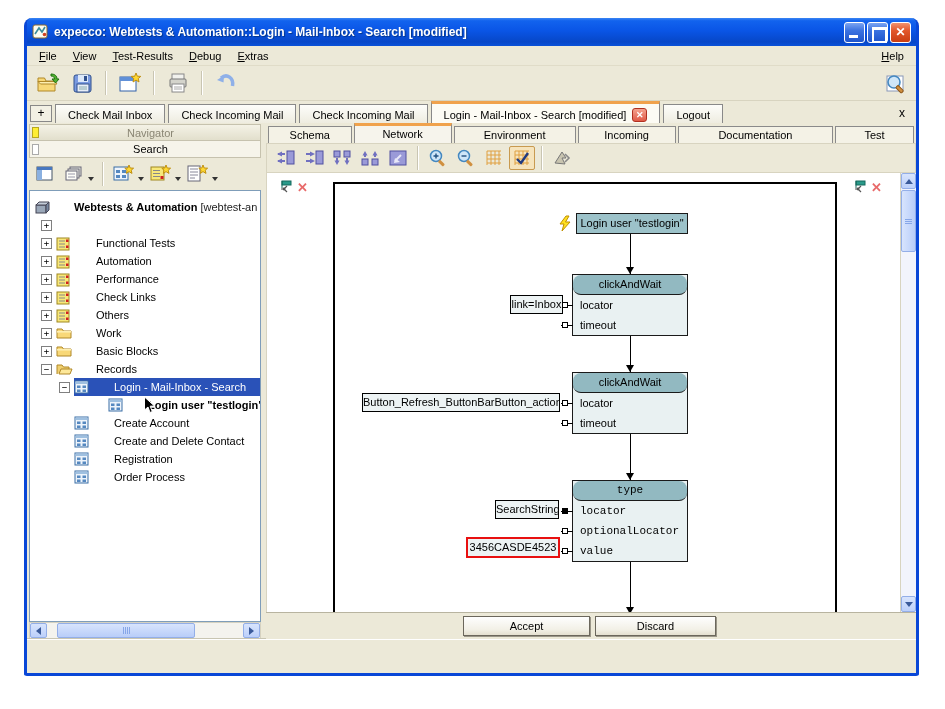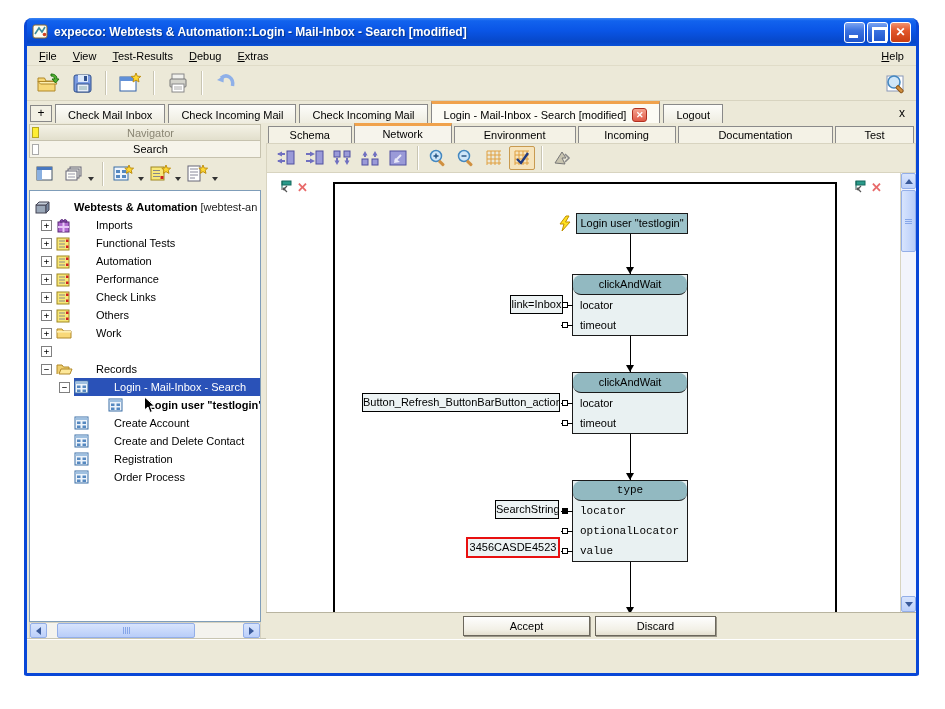--- a/index.html
+++ b/index.html
@@ -320,31 +320,20 @@
                   <path d="M2 5 L5 2 L15 2 L12 5 Z" fill="#c3ccd8" stroke="#445"></path>
                   <path d="M12 5 L15 2 L15 10 L12 13 Z" fill="#7787a0" stroke="#445"></path>
                 </svg>
               </span>
               <span class="tlabel">Webtests &amp; Automation</span>
               <span class="tsuffix"> [webtest-an</span>
             </span>
           </div>
           <div class="tree-row d1">
             <span class="exp">+</span>
-            <span class="row-main">
-              <span class="ticon">
-                <svg width="15" height="15">
-                  <rect x="2" y="4" width="11" height="10" fill="#b06ad0" stroke="#5a2a78"></rect>
-                  <rect x="6.5" y="4" width="2" height="10" fill="#e8c8f8"></rect>
-                  <rect x="2" y="8" width="11" height="2" fill="#e8c8f8"></rect>
-                  <path d="M4 4 C4 1 7 1 7.5 3 C8 1 11 1 11 4 Z" fill="#8a48b0" stroke="#5a2a78"></path>
-                </svg>
-              </span>
-              <span class="tlabel">Imports</span>
-            </span>
           </div>
           <div class="tree-row d1">
             <span class="exp">+</span>
             <span class="row-main">
               <span class="ticon">
                 <svg width="15" height="15">
                   <rect x="1" y="2" width="12" height="12" fill="#f8e87a" stroke="#a08820"></rect>
                   <line x1="3" y1="5" x2="9" y2="5" stroke="#888"></line>
                   <line x1="3" y1="8" x2="9" y2="8" stroke="#888"></line>
                   <line x1="3" y1="11" x2="9" y2="11" stroke="#888"></line>
@@ -426,20 +415,29 @@
                 <svg width="16" height="14">
                   <path d="M1 12 L1 3 L6 3 L7.5 5 L15 5 L15 12 Z" fill="#f8d878" stroke="#b08828"></path>
                   <path d="M1 5.8 L15 5.8" stroke="#fdeeb0" stroke-width="1.6"></path>
                 </svg>
               </span>
               <span class="tlabel">Work</span>
             </span>
           </div>
           <div class="tree-row d1">
             <span class="exp">+</span>
+            <span class="row-main">
+              <span class="ticon">
+                <svg width="16" height="14">
+                  <path d="M1 12 L1 3 L6 3 L7.5 5 L15 5 L15 12 Z" fill="#f8d878" stroke="#b08828"></path>
+                  <path d="M1 5.8 L15 5.8" stroke="#fdeeb0" stroke-width="1.6"></path>
+                </svg>
+              </span>
+              <span class="tlabel">Basic Blocks</span>
+            </span>
           </div>
           <div class="tree-row d1">
             <span class="exp">−</span>
             <span class="row-main">
               <span class="ticon">
                 <svg width="17" height="14">
                   <path d="M1 12 L1 3 L6 3 L7.5 5 L13 5 L13 7" fill="#f0d070" stroke="#b08828"></path>
                   <path d="M3 12 L5 7 L16 7 L14 12 Z" fill="#fde89a" stroke="#b08828"></path>
                 </svg>
               </span>

